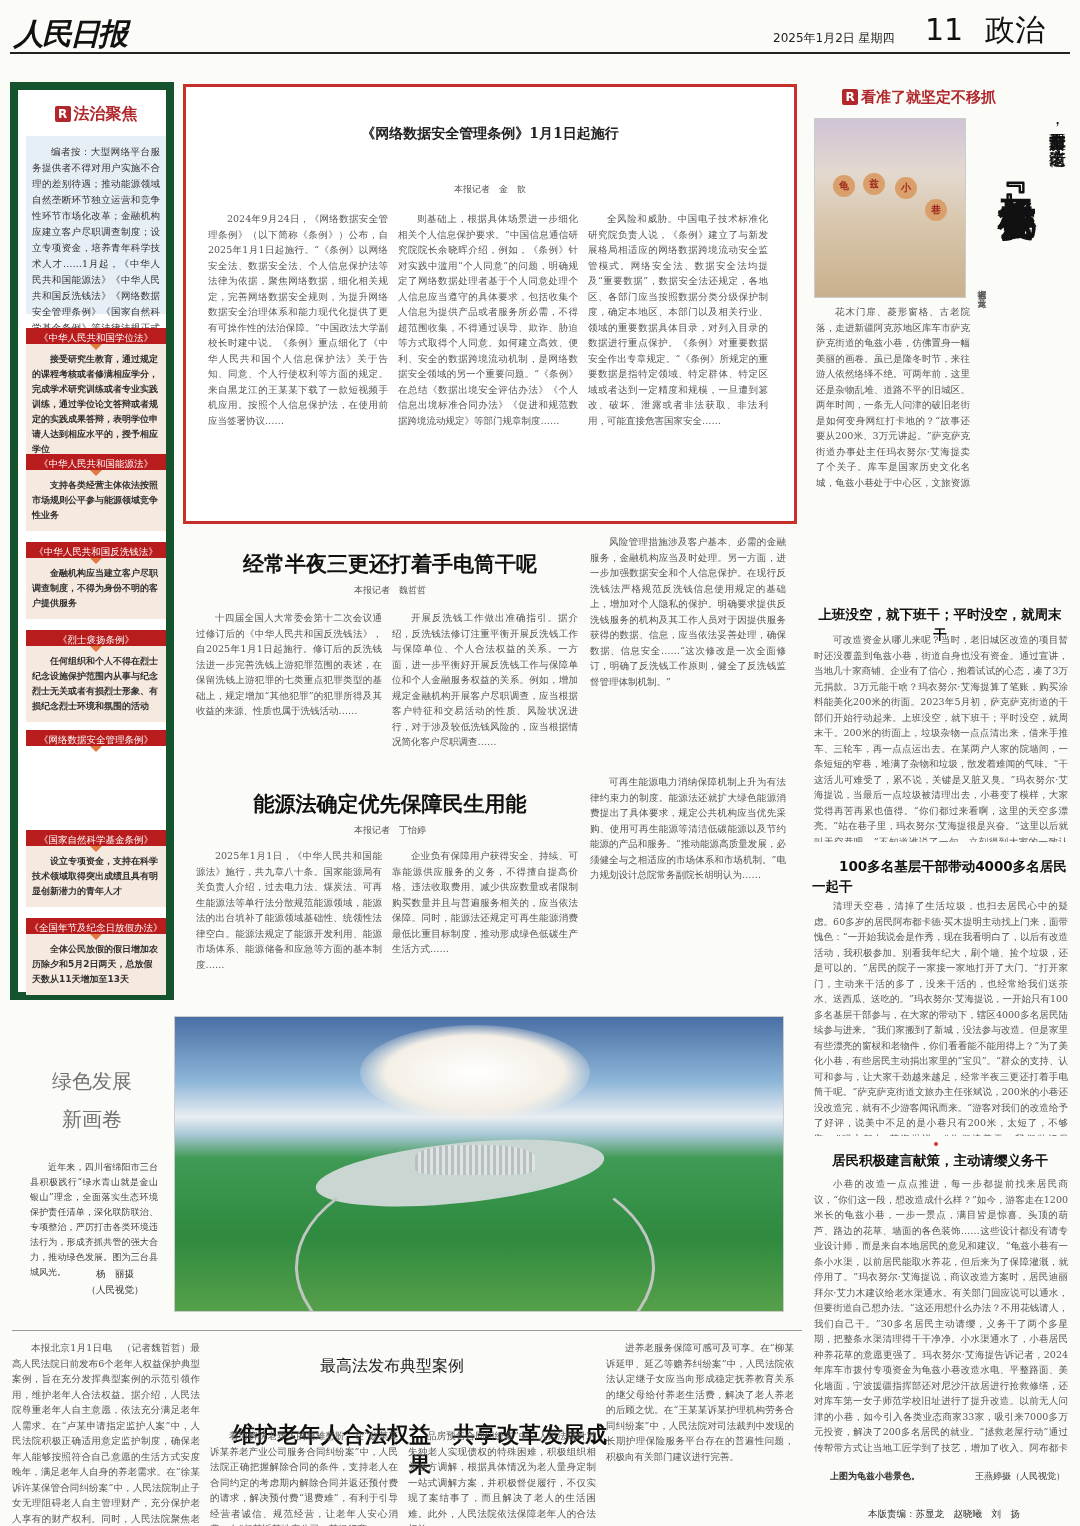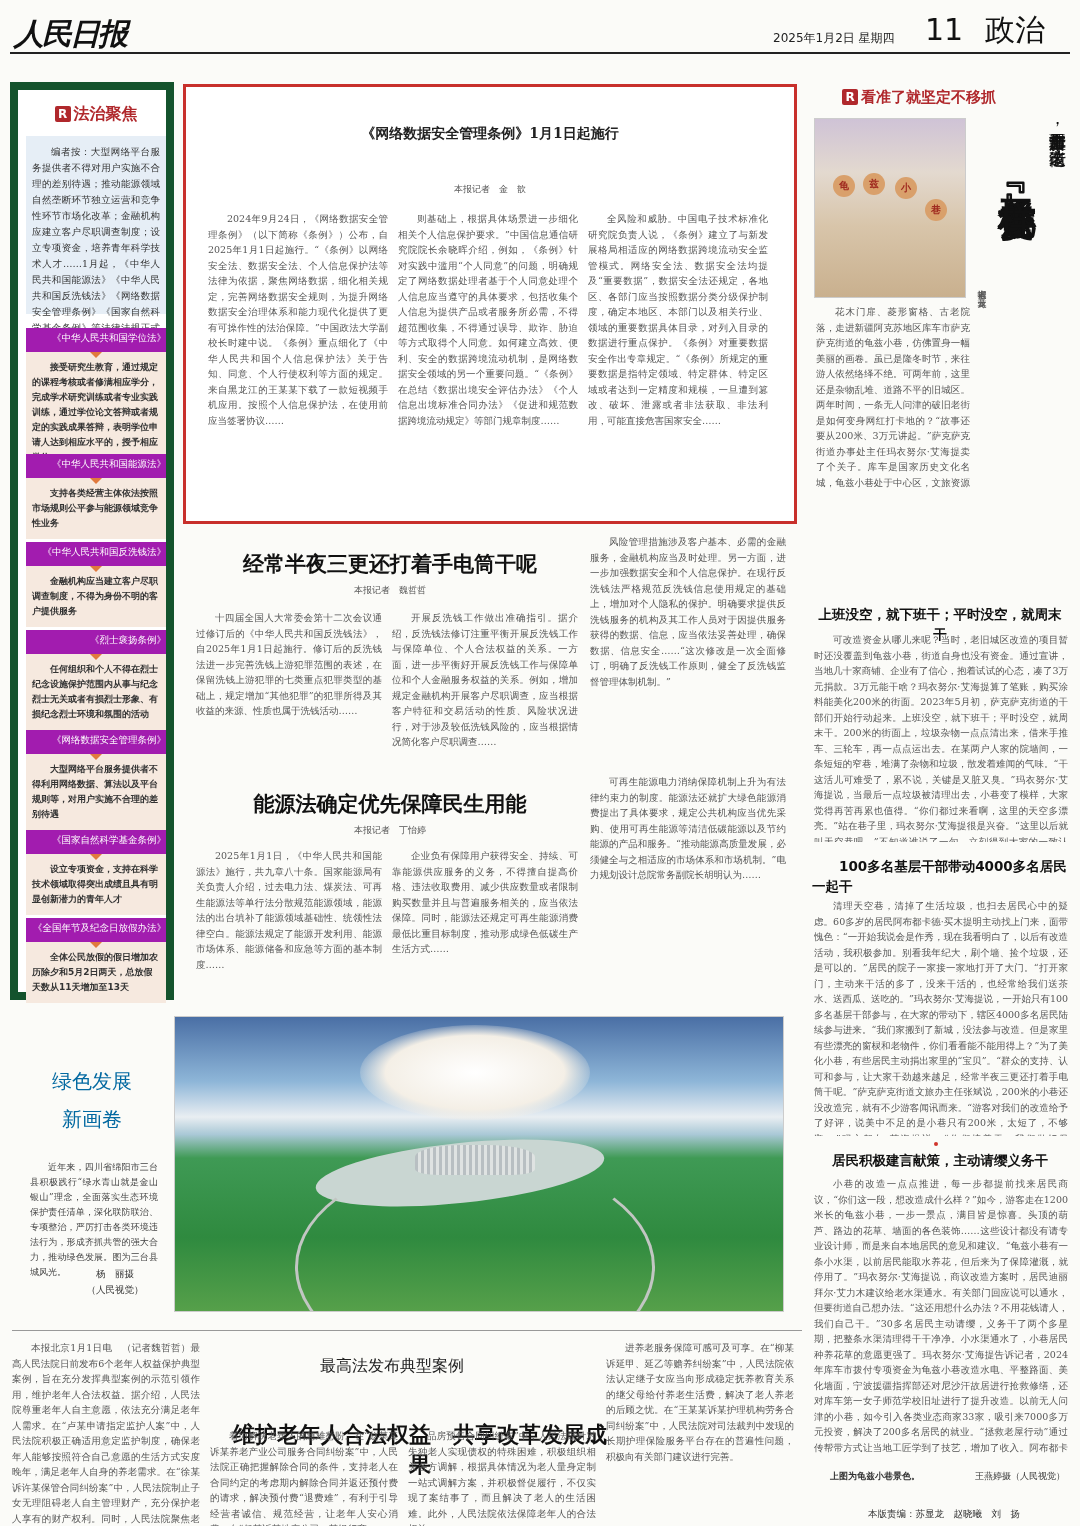--- a/index.html
+++ b/index.html
@@ -9,42 +9,42 @@
   .masthead-date { left: 773px; top: 30px; font-family: "DejaVu Sans", sans-serif; font-size: 12px; color: #222; }
   .masthead-page { left: 925px; top: 12px; font-family: "DejaVu Sans", sans-serif; font-size: 30px; color: #111; }
   .masthead-section { left: 985px; top: 10px; font-family: "DejaVu Sans", sans-serif; font-size: 30px; color: #111; }
   .masthead-rule { left: 10px; top: 52px; width: 1060px; height: 2px; background: #222; }
 
   .left-panel { left: 10px; top: 82px; width: 164px; height: 918px; border: 8px solid #14532d; background: #fff; }
   .lp-title { position: absolute; left: 0; width: 156px; top: 14px; text-align: center; font-family: "DejaVu Sans", sans-serif; font-weight: bold; font-size: 16px; color: #b0282c; }
   .r-badge { display: inline-block; width: 16px; height: 16px; background: #b0282c; color: #fff; font-size: 12px; line-height: 16px; text-align: center; border-radius: 2px; margin-right: 3px; vertical-align: 1px; }
   .lp-editor { position: absolute; left: 8px; top: 46px; width: 140px; height: 178px; background: #e6eef6; padding: 8px 6px; font-size: 9.5px; line-height: 16px; color: #333; text-indent: 2em; text-align: justify; }
   .lp-card { position: absolute; left: 8px; width: 140px; background: #f6e9df; }
-  .lp-card-head { background: #a21caf; color: #fff; font-family: "DejaVu Sans", sans-serif; font-size: 9.5px; text-align: right; height: 24px; line-height: 20px; position: relative; }
+  .lp-card-head { background: #b91c1c; color: #fff; font-family: "DejaVu Sans", sans-serif; font-size: 9.5px; text-align: center; height: 16px; line-height: 20px; position: relative; }
   .lp-card-head:after { content: ""; position: absolute; left: 64px; bottom: -6px; border-left: 6px solid transparent; border-right: 6px solid transparent; border-top: 6px solid #e07a3e; }
   .lp-card-body { padding: 8px 6px 8px 6px; font-family: "DejaVu Sans", sans-serif; font-weight: bold; font-size: 9px; line-height: 15px; color: #333; text-indent: 2em; }
 
   .main-box { left: 183px; top: 84px; width: 614px; height: 440px; border: 3px solid #c8302c; background: #fff; }
   .kicker { position: absolute; left: 0; width: 608px; top: 14px; text-align: center; font-size: 14px; font-weight: bold; color: #222; margin-top: 24px; }
   .headline { position: absolute; left: 0; width: 608px; top: 42px; text-align: center; font-family: "DejaVu Sans", sans-serif; font-weight: bold; font-size: 34px; color: #111; letter-spacing: 1px; }
   .byline { position: absolute; left: 0; width: 608px; top: 96px; text-align: center; font-size: 9px; color: #555; }
   .col { position: absolute; font-size: 9.5px; line-height: 15.5px; color: #555; text-align: justify; text-indent: 2em; overflow: hidden; }
 
   .sec-head { position: absolute; font-family: "DejaVu Serif", serif; font-weight: bold; color: #111; text-align: center; }
   .sec-byline { position: absolute; text-align: center; font-size: 9px; color: #555; }
 
   .right-top-title { left: 842px; top: 88px; font-family: "DejaVu Sans", sans-serif; font-weight: bold; font-size: 15px; color: #b0282c; }
   .photo-alley { left: 814px; top: 118px; width: 152px; height: 180px; background: linear-gradient(180deg,#cfc3d6 0%,#e3d9cf 30%,#d8c5aa 60%,#c9b08e 100%); border: 1px solid #ccc; }
   .sign { position: absolute; width: 22px; height: 22px; border-radius: 50%; background: #d9a06b; color: #a02b20; font-size: 10px; text-align: center; line-height: 22px; font-weight: bold; }
   .vert-sub { left: 1046px; top: 120px; width: 22px; font-family: "DejaVu Sans", sans-serif; font-size: 17px; line-height: 20px; color: #111; writing-mode: vertical-rl; }
   .vert-main { left: 994px; top: 170px; width: 46px; font-family: "DejaVu Serif", serif; font-size: 38px; line-height: 46px; color: #111; writing-mode: vertical-rl; font-weight: bold; }
   .vert-byline { left: 975px; top: 283px; font-size: 9px; color: #555; writing-mode: vertical-rl; }
   .r-sub { position: absolute; left: 812px; width: 256px; font-family: "DejaVu Sans", sans-serif; font-weight: bold; font-size: 13.5px; color: #111; line-height: 20px; }
 
-  .green-title { left: 32px; top: 1062px; width: 120px; text-align: center; font-family: "DejaVu Sans", sans-serif; font-size: 20px; line-height: 38px; color: #0369a1; }
+  .green-title { left: 32px; top: 1062px; width: 120px; text-align: center; font-family: "DejaVu Sans", sans-serif; font-size: 20px; line-height: 38px; color: #737373; }
   .green-caption { left: 30px; top: 1160px; width: 128px; font-size: 9px; line-height: 15px; color: #444; text-indent: 2em; text-align: justify; }
   .green-credit { left: 80px; top: 1266px; font-size: 9.5px; color: #333; line-height: 16px; text-align: center; width: 70px; }
   .landscape { left: 174px; top: 1016px; width: 610px; height: 296px; border: 1px solid #ccc; overflow: hidden; background: linear-gradient(180deg,#4a6fa5 0%,#8eb6d8 22%,#e9eef2 34%,#a9c8d6 40%,#3f9a55 48%,#2f8a3f 75%,#56a04a 100%); }
   .cloud { position: absolute; left: 185px; top: 8px; width: 230px; height: 95px; border-radius: 50%; background: radial-gradient(ellipse at center,#ffffff 0%,#f4efe6 55%,rgba(240,240,240,0) 75%); }
   .river { position: absolute; left: 140px; top: 126px; width: 290px; height: 60px; border-radius: 50%; background: #c9d6d2; transform: rotate(-6deg); }
   .city { position: absolute; left: 240px; top: 128px; width: 120px; height: 30px; background: repeating-linear-gradient(90deg,#b8bfc2 0 3px,#dfe3e2 3px 6px); border-radius: 40% 40% 20% 20%; }
   .ring-road { position: absolute; left: 120px; top: 140px; width: 360px; height: 220px; border: 3px solid #c2c6c3; border-radius: 50%; border-top-color: transparent; }
 
   .bottom-rule { left: 12px; top: 1330px; width: 790px; height: 1px; background: #999; }
   .bottom-kicker { left: 320px; top: 1356px; font-family: "DejaVu Sans", sans-serif; font-size: 16px; color: #222; }
@@ -79,21 +79,20 @@
   <div class="lp-card" style="top:452px;">
     <div class="lp-card-head">《中华人民共和国反洗钱法》</div>
     <div class="lp-card-body">金融机构应当建立客户尽职调查制度，不得为身份不明的客户提供服务</div>
   </div>
   <div class="lp-card" style="top:540px;">
     <div class="lp-card-head">《烈士褒扬条例》</div>
     <div class="lp-card-body">任何组织和个人不得在烈士纪念设施保护范围内从事与纪念烈士无关或者有损烈士形象、有损纪念烈士环境和氛围的活动</div>
   </div>
   <div class="lp-card" style="top:640px;">
     <div class="lp-card-head">《网络数据安全管理条例》</div>
-    <div class="lp-card-body">大型网络平台服务提供者不得利用网络数据、算法以及平台规则等，对用户实施不合理的差别待遇</div>
   </div>
   <div class="lp-card" style="top:740px;">
     <div class="lp-card-head">《国家自然科学基金条例》</div>
     <div class="lp-card-body">设立专项资金，支持在科学技术领域取得突出成绩且具有明显创新潜力的青年人才</div>
   </div>
   <div class="lp-card" style="top:828px;">
     <div class="lp-card-head">《全国年节及纪念日放假办法》</div>
     <div class="lp-card-body">全体公民放假的假日增加农历除夕和5月2日两天，总放假天数从11天增加至13天</div>
   </div>
 </div>

